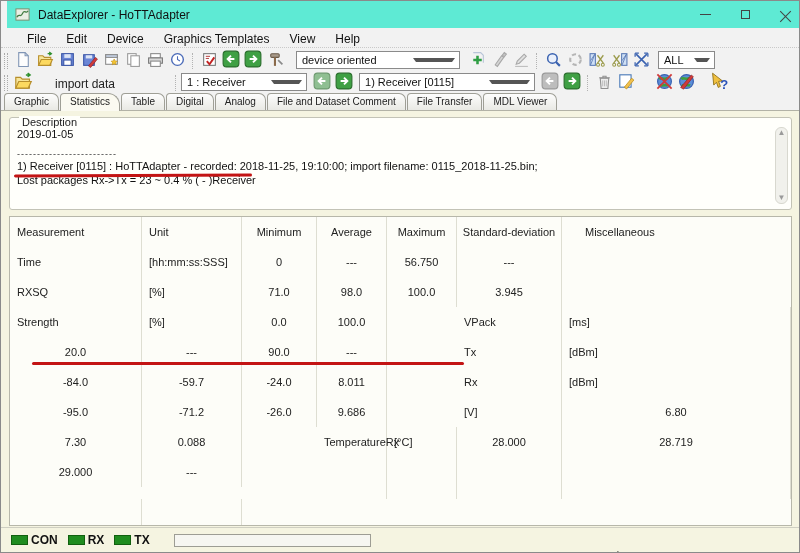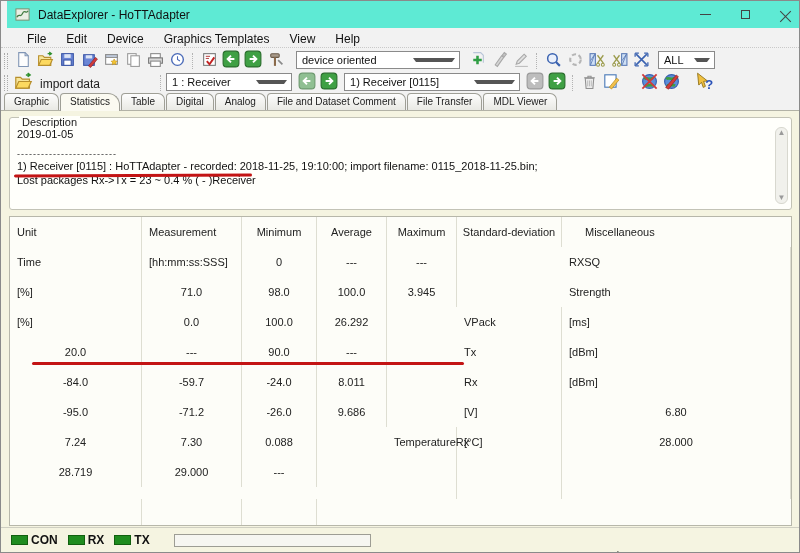--- a/index.html
+++ b/index.html
@@ -22,21 +22,21 @@
   
   .toolbar{position:absolute;left:0;width:100%;height:22px;background:#f2f2f2;display:flex;align-items:flex-end;box-sizing:border-box;}
   .tb1{top:46px;border-top:1px dotted #c9c9c9;}
   .tb2{top:68px;}
   .grip{width:2px;height:16px;border-left:1px dotted #aaa;border-right:1px dotted #aaa;margin:0 4px 0 3px;flex:0 0 auto;}
   .tbtn{width:22px;height:20px;display:flex;align-items:center;justify-content:center;flex:0 0 auto;}
   .vsep{width:1px;height:16px;border-left:1px dotted #b3b3b3;margin:0 4px;flex:0 0 auto;}
   .combo{height:18px;background:#fff;border:1px solid #8a8a8a;display:flex;align-items:center;font-size:11px;color:#111;padding:0 3px 0 5px;box-sizing:border-box;flex:0 0 auto;}
   .combo .caret{margin-left:auto;width:0;height:0;border-left:3.5px solid transparent;border-right:3.5px solid transparent;border-top:4px solid #555;padding:0;margin-right:1px;}
   .combo span{overflow:hidden;white-space:nowrap;flex:1 1 auto;}
-  .import-label{font-size:12px;color:#222;margin:0 8px 0 6px;}
+  .import-label{font-size:12px;color:#222;margin:0 8px 0 21px;}
   
   .tabbar{position:absolute;left:0;top:90px;width:100%;height:20px;background:#f2f2f2;border-bottom:1px solid #b2b2a6;display:flex;align-items:flex-end;padding-left:3px;box-sizing:border-box;}
   .tab{font-size:10px;color:#222;padding:2px 9px 3px 9px;border:1px solid #9f9f96;border-bottom:none;border-radius:4px 7px 0 0;background:linear-gradient(#fdfdfd,#e9e9e4);margin-right:1px;white-space:nowrap;}
   .tab.active{background:#fbfaf1;position:relative;margin-bottom:-1px;padding-bottom:4px;border-radius:4px 12px 0 0;z-index:2;}
   
   .content{position:absolute;left:0;top:110px;width:100%;height:418px;background:#f5f4e1;}
   .descgroup{position:absolute;left:8px;top:6px;width:783px;height:93px;background:#fffffb;border:1px solid #c3c3b6;border-radius:3px;box-sizing:border-box;}
   .descgroup .grouplabel{position:absolute;left:9px;top:-2px;font-size:11px;color:#222;background:#fffffb;padding:0 3px;}
   .desctext{position:absolute;left:3px;top:9px;right:20px;bottom:3px;font-size:11px;color:#111;line-height:14px;padding-left:4px;overflow:hidden;}
   .desc-divider{color:#333;letter-spacing:1px;font-size:9px;line-height:10px;}
@@ -352,48 +352,48 @@
       <div class="vscroll">
         <span class="arr">▲</span>
         <span class="arr">▼</span>
       </div>
       <div class="redline" style="left:4px;top:56px;width:238px;transform:rotate(-0.25deg);"></div>
     </div>
 
     <div class="stattable">
       <div class="tgrid">
 
+        <div class="tcell left">Measurement</div>
         <div class="tcell left">Unit</div>
-        <div class="tcell left">Measurement</div>
         <div class="tcell center">Minimum</div>
         <div class="tcell center">Average</div>
         <div class="tcell center">Maximum</div>
         <div class="tcell center">Standard-deviation</div>
         <div class="tcell left last">Miscellaneous</div>
 
         <div class="tcell left">Time</div>
         <div class="tcell left">[hh:mm:ss:SSS]</div>
         <div class="tcell center">0</div>
         <div class="tcell center">---</div>
+        <div class="tcell center">56.750</div>
         <div class="tcell center">---</div>
         <div class="tcell left last"></div>
 
         <div class="tcell left">RXSQ</div>
         <div class="tcell left">[%]</div>
         <div class="tcell center">71.0</div>
         <div class="tcell center">98.0</div>
         <div class="tcell center">100.0</div>
         <div class="tcell center">3.945</div>
         <div class="tcell left last"></div>
 
         <div class="tcell left">Strength</div>
         <div class="tcell left">[%]</div>
         <div class="tcell center">0.0</div>
         <div class="tcell center">100.0</div>
-        <div class="tcell center">26.292</div>
         <div class="tcell left last"></div>
 
         <div class="tcell left">VPack</div>
         <div class="tcell left">[ms]</div>
         <div class="tcell center">20.0</div>
         <div class="tcell center">---</div>
         <div class="tcell center">90.0</div>
         <div class="tcell center">---</div>
         <div class="tcell left last"></div>
 
@@ -408,21 +408,20 @@
         <div class="tcell left">Rx</div>
         <div class="tcell left">[dBm]</div>
         <div class="tcell center">-95.0</div>
         <div class="tcell center">-71.2</div>
         <div class="tcell center">-26.0</div>
         <div class="tcell center">9.686</div>
         <div class="tcell left last"></div>
 
         <div class="tcell left">[V]</div>
         <div class="tcell center">6.80</div>
-        <div class="tcell center">7.24</div>
         <div class="tcell center">7.30</div>
         <div class="tcell center">0.088</div>
         <div class="tcell left last"></div>
 
         <div class="tcell left">TemperatureRx</div>
         <div class="tcell left">[°C]</div>
         <div class="tcell center">28.000</div>
         <div class="tcell center">28.719</div>
         <div class="tcell center">29.000</div>
         <div class="tcell center">---</div>

